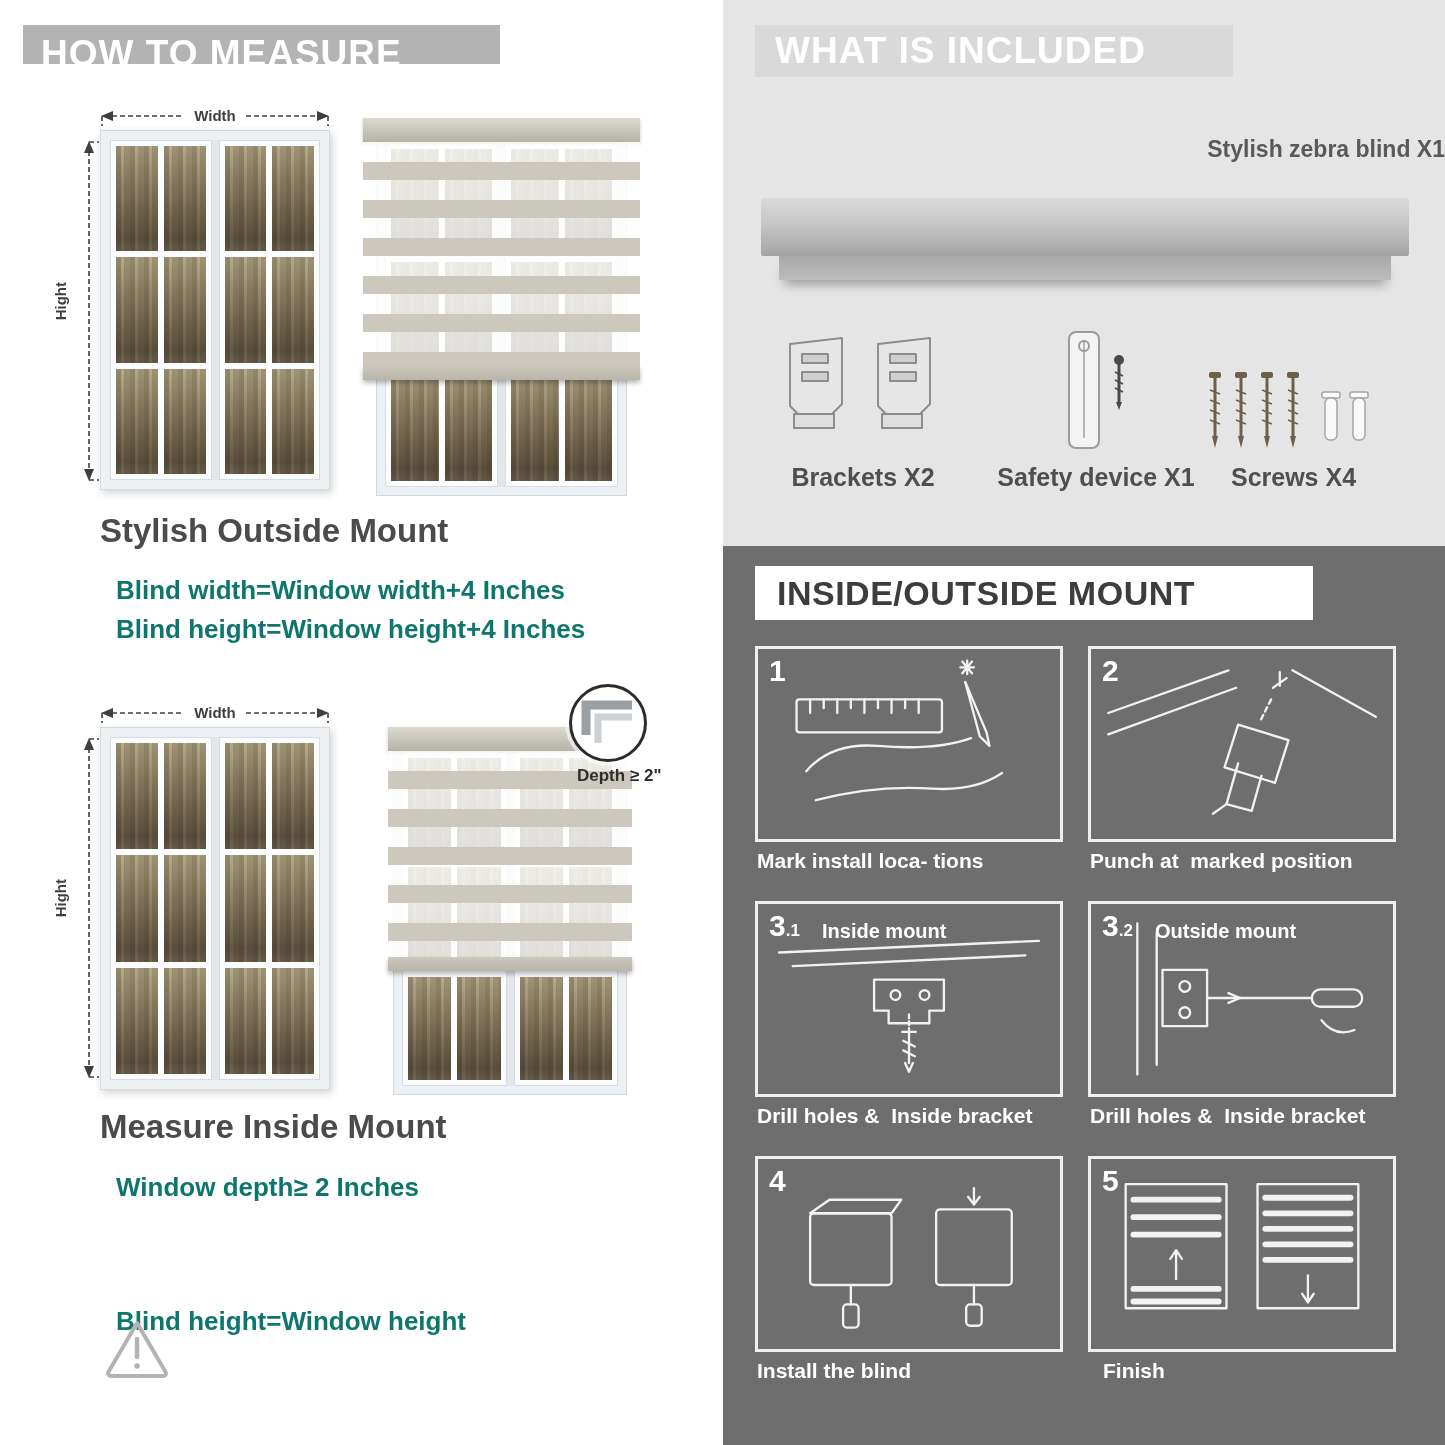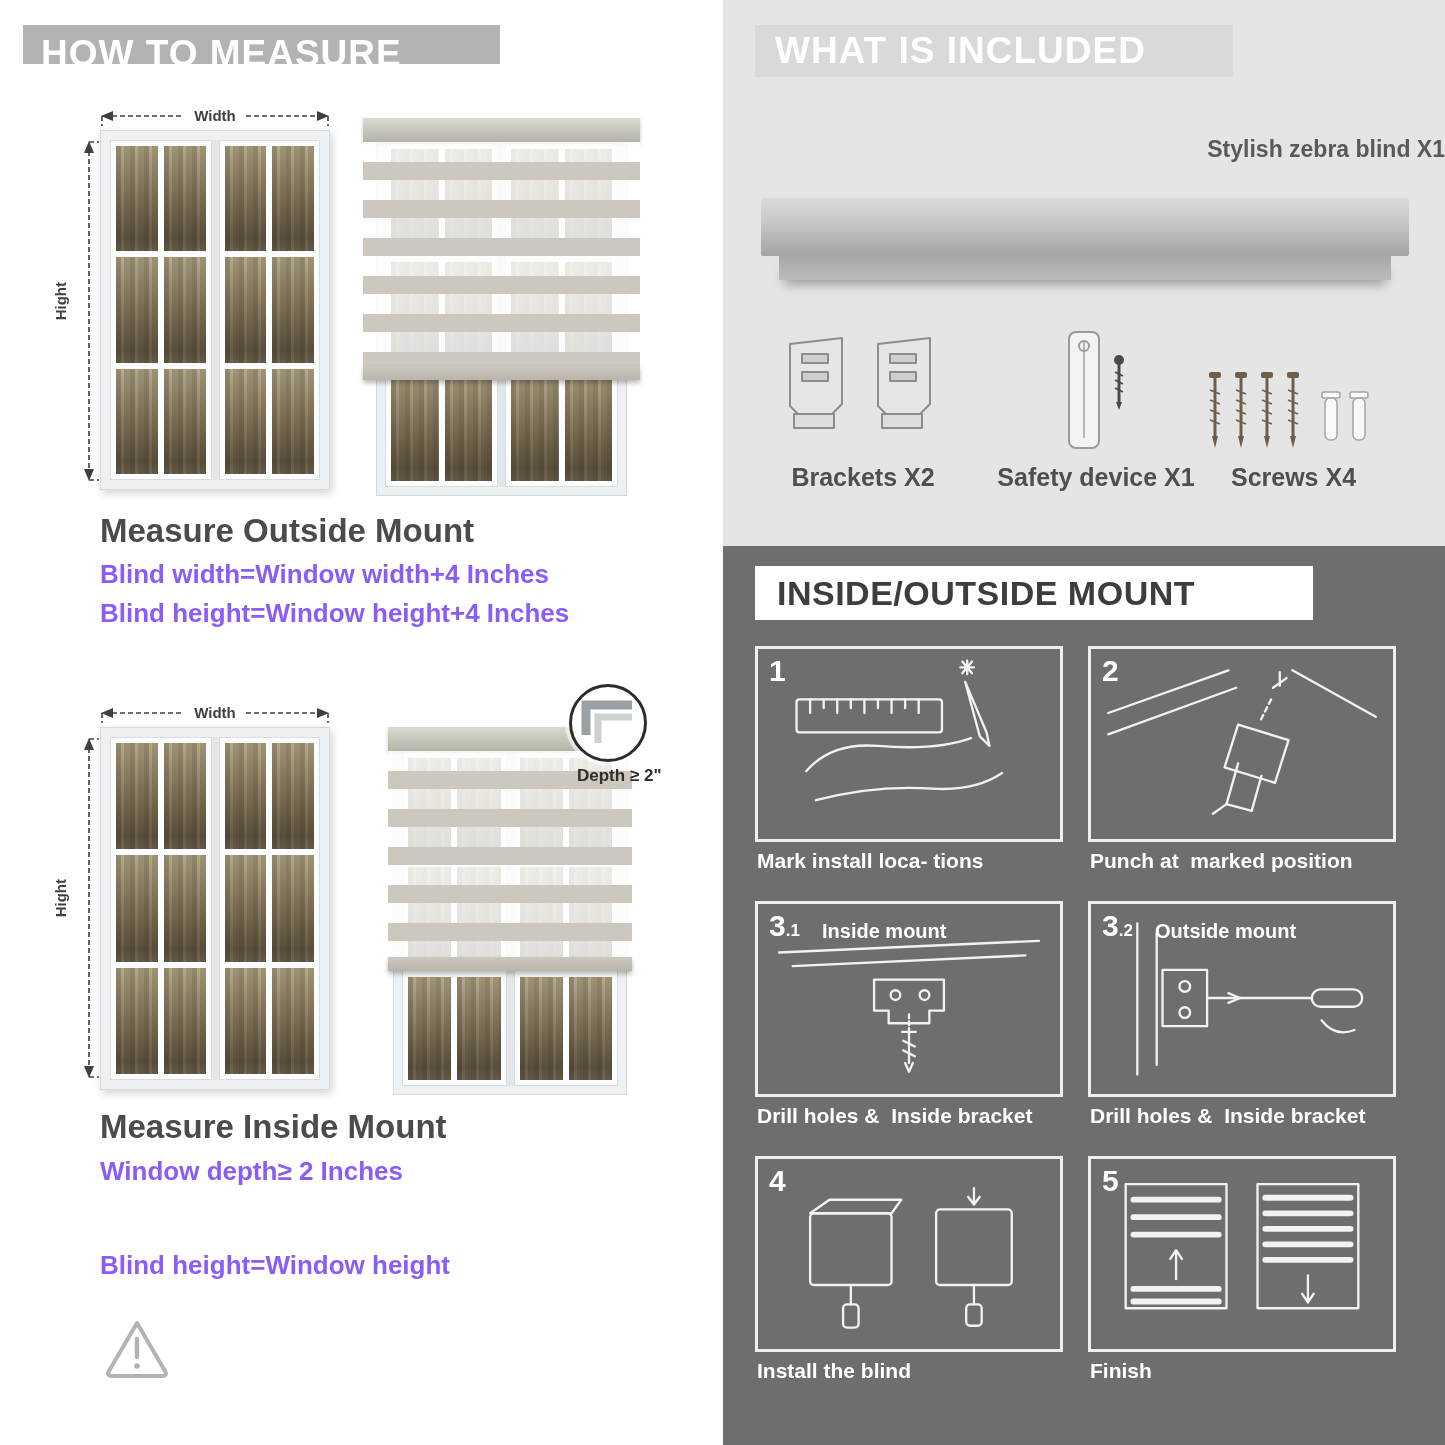--- a/index.html
+++ b/index.html
@@ -5,21 +5,21 @@
   html,body{margin:0;padding:0;}
   body{font-family:"Liberation Sans",sans-serif;background:#fff;}
   .page{position:relative;width:1445px;height:1445px;background:#fff;overflow:hidden;}
   .abs{position:absolute;}
 
   
   .banner-left{position:absolute;left:23px;top:25px;width:477px;height:39px;background:#b3b3b3;
     color:#fff;font-size:37px;font-weight:bold;line-height:57px;padding-left:18px;
     letter-spacing:1px;box-sizing:border-box;}
   .heading{margin:0;font-size:33px;font-weight:bold;color:#4b4b4b;}
-  .bline{margin:0;font-size:26px;font-weight:bold;color:#8b5cf6;}
+  .bline{margin:16px;font-size:26px;font-weight:bold;color:#0f766e;}
   .ml{stroke:#3f3f3f;stroke-width:1.6;stroke-dasharray:5 3;fill:none;}
   .ah{fill:#3f3f3f;stroke:none;}
   .mt{font-family:"Liberation Sans",sans-serif;font-size:15px;font-weight:bold;fill:#3f3f3f;}
   .hight-label{writing-mode:vertical-rl;transform:rotate(180deg);font-size:15px;font-weight:bold;color:#3f3f3f;}
 
   .window-frame{background:#eef1f3;border:1px solid #d4d9dc;box-shadow:2px 3px 8px rgba(0,0,0,.18);
     padding:9px;box-sizing:border-box;}
   .sashes{display:flex;gap:7px;height:100%;background:#e3e7ea;}
   .sash{flex:1;display:grid;grid-template-columns:1fr 1fr;grid-template-rows:1fr 1fr 1fr;gap:6px;
     background:#fbfcfd;border:1px solid #d7dce0;padding:5px;box-sizing:border-box;}
@@ -135,21 +135,21 @@
           </div>
       </div>
     </div>
     <div class="bd-blind">
       <div class="z-rail"></div>
       <div class="z-stripes" style="height:224px;"></div>
       <div class="z-bottom"></div>
     </div>
   </div>
 
-  <h2 class="abs heading" style="left:100px;top:512px;">Measure Outside Mount</h2>
+  <h2 class="abs heading" style="left:100px;top:512px;">Stylish Outside Mount</h2>
   <p class="abs bline" style="left:100px;top:559px;">Blind width=Window width+4 Inches</p>
   <p class="abs bline" style="left:100px;top:598px;">Blind height=Window height+4 Inches</p>
 
   <svg class="abs" style="left:100px;top:703px;" width="230" height="20">
     <polygon class="ah" points="1,10 13,5 13,15"></polygon>
     <line class="ml" x1="12" y1="10" x2="84" y2="10"></line>
     <line class="ml" x1="146" y1="10" x2="218" y2="10"></line>
     <polygon class="ah" points="229,10 217,5 217,15"></polygon>
     <line class="ml" x1="2" y1="10" x2="2" y2="20"></line>
     <line class="ml" x1="228" y1="10" x2="228" y2="20"></line>
@@ -217,21 +217,21 @@
   <div class="abs depth-circle" style="left:569px;top:684px;">
     <svg width="72" height="72" viewBox="0 0 72 72">
       <path d="M14,48 L14,18 L60,18" stroke="#9aa0a4" stroke-width="9" fill="none"></path>
       <path d="M26,56 L26,30 L60,30" stroke="#cdd1d4" stroke-width="7" fill="none"></path>
     </svg>
   </div>
   <div class="abs depth-text" style="left:577px;top:766px;">Depth ≥ 2"</div>
 
   <h2 class="abs heading" style="left:100px;top:1108px;">Measure Inside Mount</h2>
   <p class="abs bline" style="left:100px;top:1156px;">Window depth≥ 2 Inches</p>
-  <p class="abs bline" style="left:100px;top:1250px;">Blind height=Window height</p>
+  <p class="abs bline" style="left:100px;top:1290px;">Blind height=Window height</p>
 
   <svg class="abs" style="left:103px;top:1316px;" width="68" height="64">
     <path d="M34,7 L62,55 Q65,60 58,60 L10,60 Q3,60 6,55 Z" fill="none" stroke="#b3b3b3" stroke-width="4" stroke-linejoin="round"></path>
     <line x1="34" y1="23" x2="34" y2="41" stroke="#b3b3b3" stroke-width="4.5" stroke-linecap="round"></line>
     <circle cx="34" cy="50" r="2.8" fill="#b3b3b3"></circle>
   </svg>
 
   <section class="right-top">
     <div class="banner-right">WHAT IS INCLUDED</div>
     <div class="blind-name">Stylish zebra blind X1</div>
@@ -396,16 +396,16 @@
         <path d="M86,124 v-28 M80,103 l6,-9 6,9"></path>
         <rect x="170" y="26" width="104" height="128"></rect>
         <line class="thick" x1="178" y1="40" x2="266" y2="40"></line>
         <line class="thick" x1="178" y1="56" x2="266" y2="56"></line>
         <line class="thick" x1="178" y1="72" x2="266" y2="72"></line>
         <line class="thick" x1="178" y1="88" x2="266" y2="88"></line>
         <line class="thick" x1="178" y1="104" x2="266" y2="104"></line>
         <path d="M222,120 v26 M216,139 l6,9 6,-9"></path>
       </svg>
     </div>
-    <div class="caption" style="left:367px;top:813px;">Finish</div>
+    <div class="caption" style="left:380px;top:813px;">Finish</div>
   </section>
 
 </div>
 
 </body></html>

